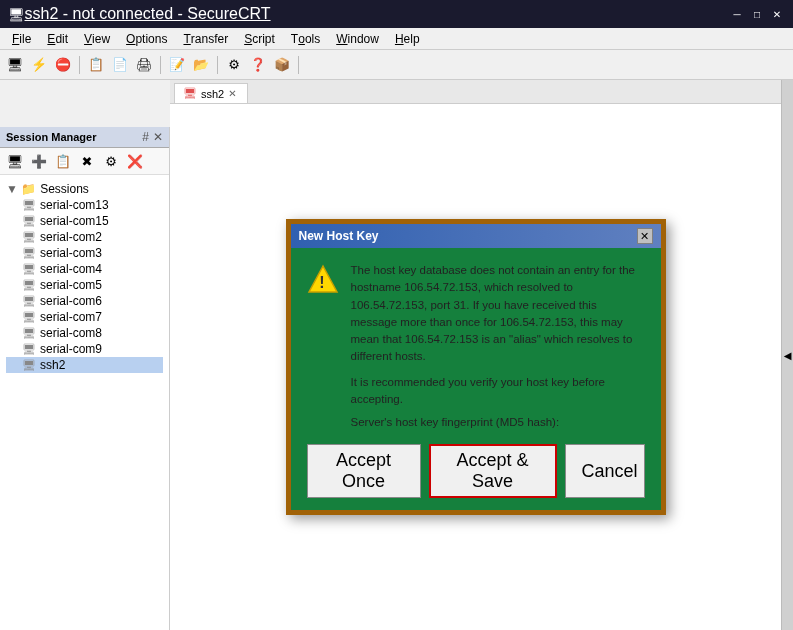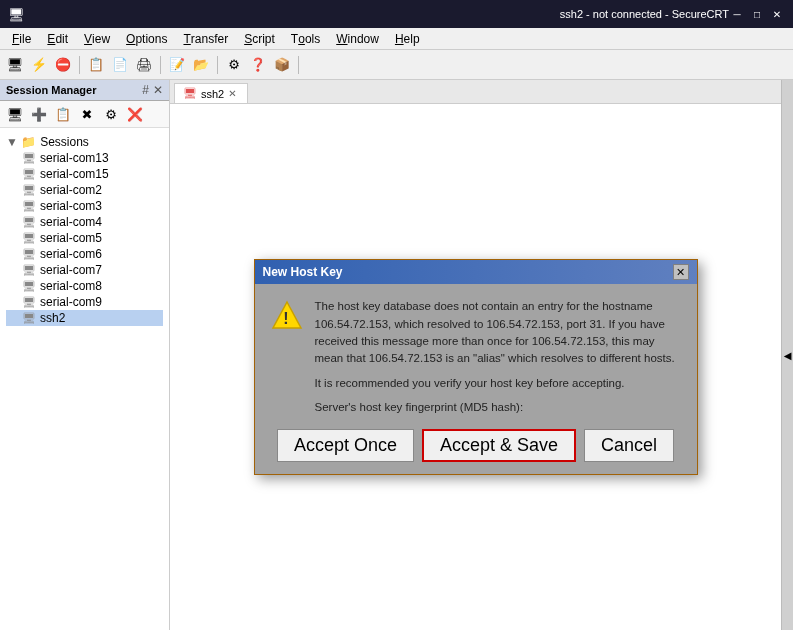--- a/index.html
+++ b/index.html
@@ -19,22 +19,23 @@
       color: #fff;
       height: 28px;
       display: flex;
       align-items: center;
       justify-content: space-between;
       padding: 0 8px;
       font-size: 12px;
     }
     .title-bar-title {
       flex: 1;
-      text-align: right;
-      font-size: 11px;
+      text-align: left;
+      font-size: 16px;
+      text-decoration: underline;
     }
     .title-bar-controls {
       display: flex;
       gap: 4px;
     }
     .title-btn {
       width: 16px;
       height: 16px;
       border: none;
       cursor: pointer;
@@ -117,20 +118,21 @@
       height: calc(630px - 28px - 22px - 30px);
     }
 
     
     .session-panel {
       width: 170px;
       background: #fff;
       border-right: 1px solid #ccc;
       display: flex;
       flex-direction: column;
+      margin-top: 47px;
     }
     .session-panel-header {
       background: #d0d8e8;
       padding: 3px 6px;
       font-size: 11px;
       font-weight: bold;
       display: flex;
       justify-content: space-between;
       align-items: center;
       border-bottom: 1px solid #aaa;
@@ -236,24 +238,24 @@
     
     .dialog-overlay {
       position: absolute;
       top: 0; left: 0; right: 0; bottom: 0;
       display: flex;
       align-items: center;
       justify-content: center;
     }
 
     .dialog {
-      background: #a3a3a3;
-      border: 1px solid #a16207;
+      background: #15803d;
+      border: 5px solid #a16207;
       box-shadow: 4px 4px 12px rgba(0,0,0,0.4);
-      width: 444px;
+      width: 380px;
       position: relative;
     }
     .dialog-titlebar {
       background: linear-gradient(to right, #3060b0, #6080c0);
       color: #fff;
       padding: 4px 8px;
       display: flex;
       justify-content: space-between;
       align-items: center;
       font-size: 12px;

